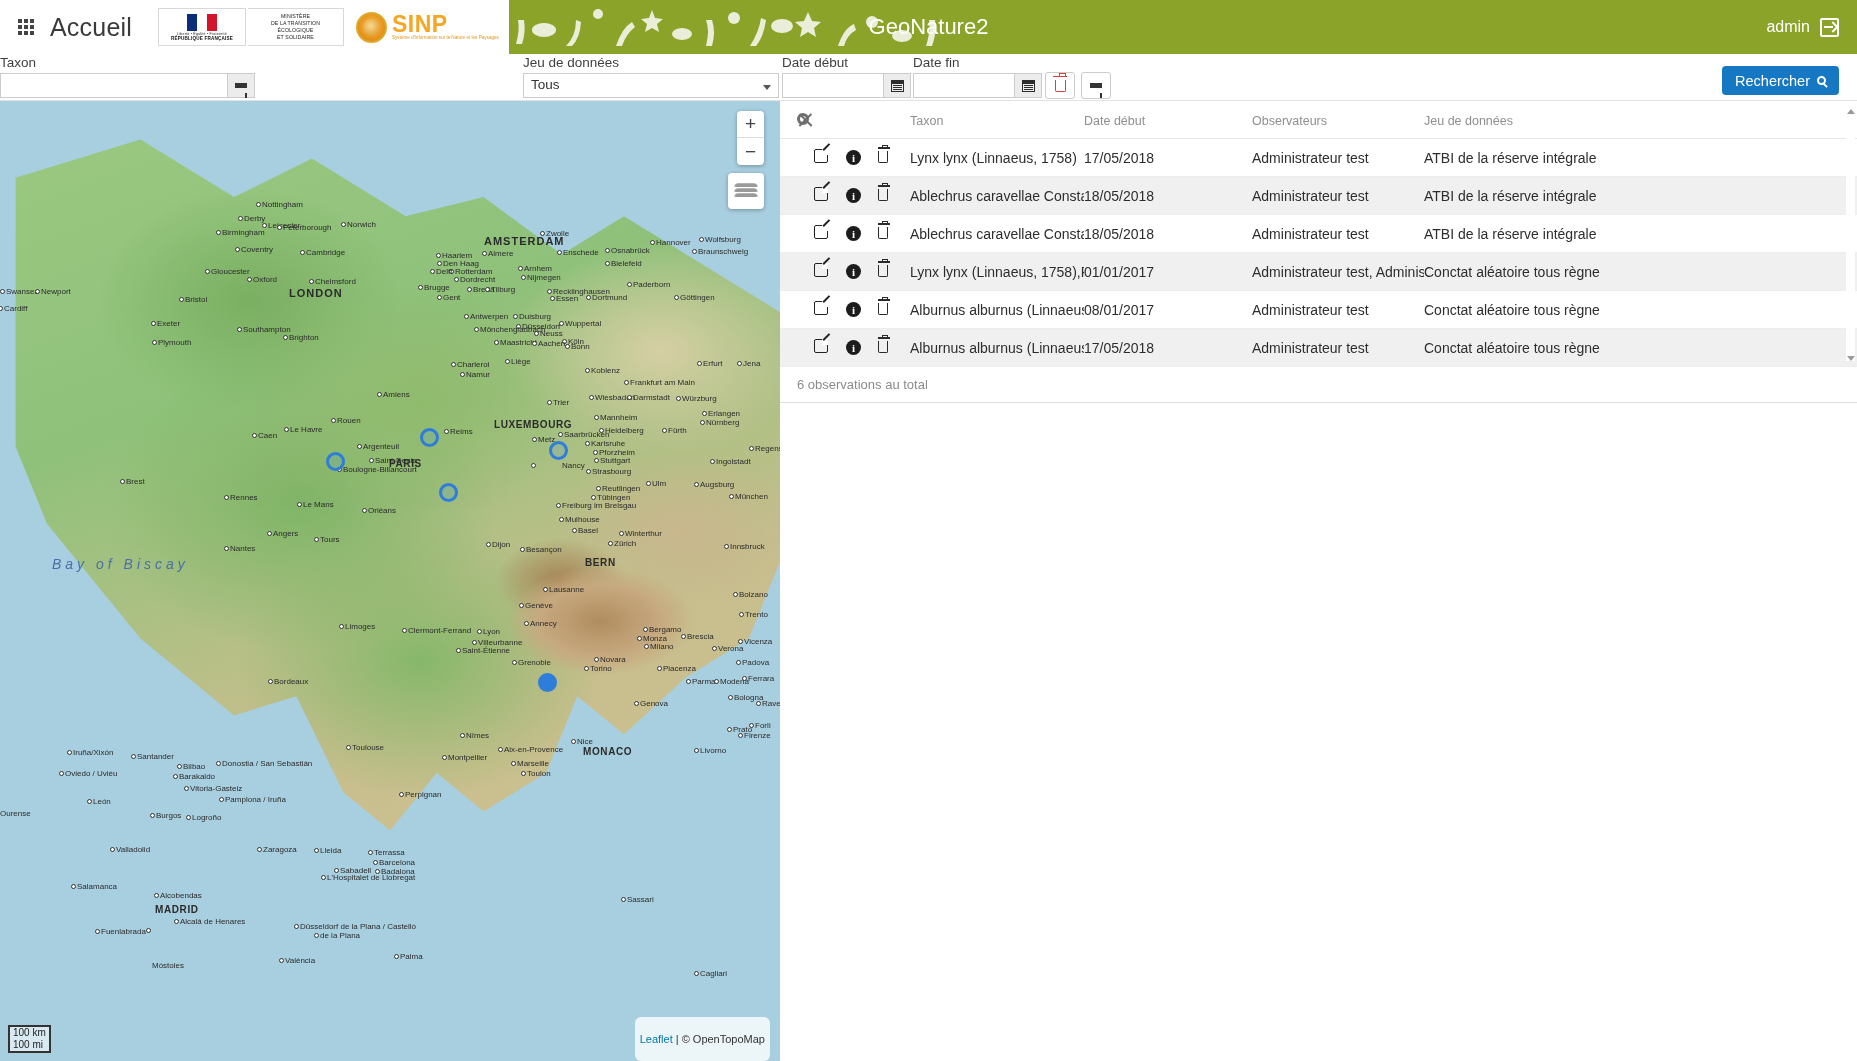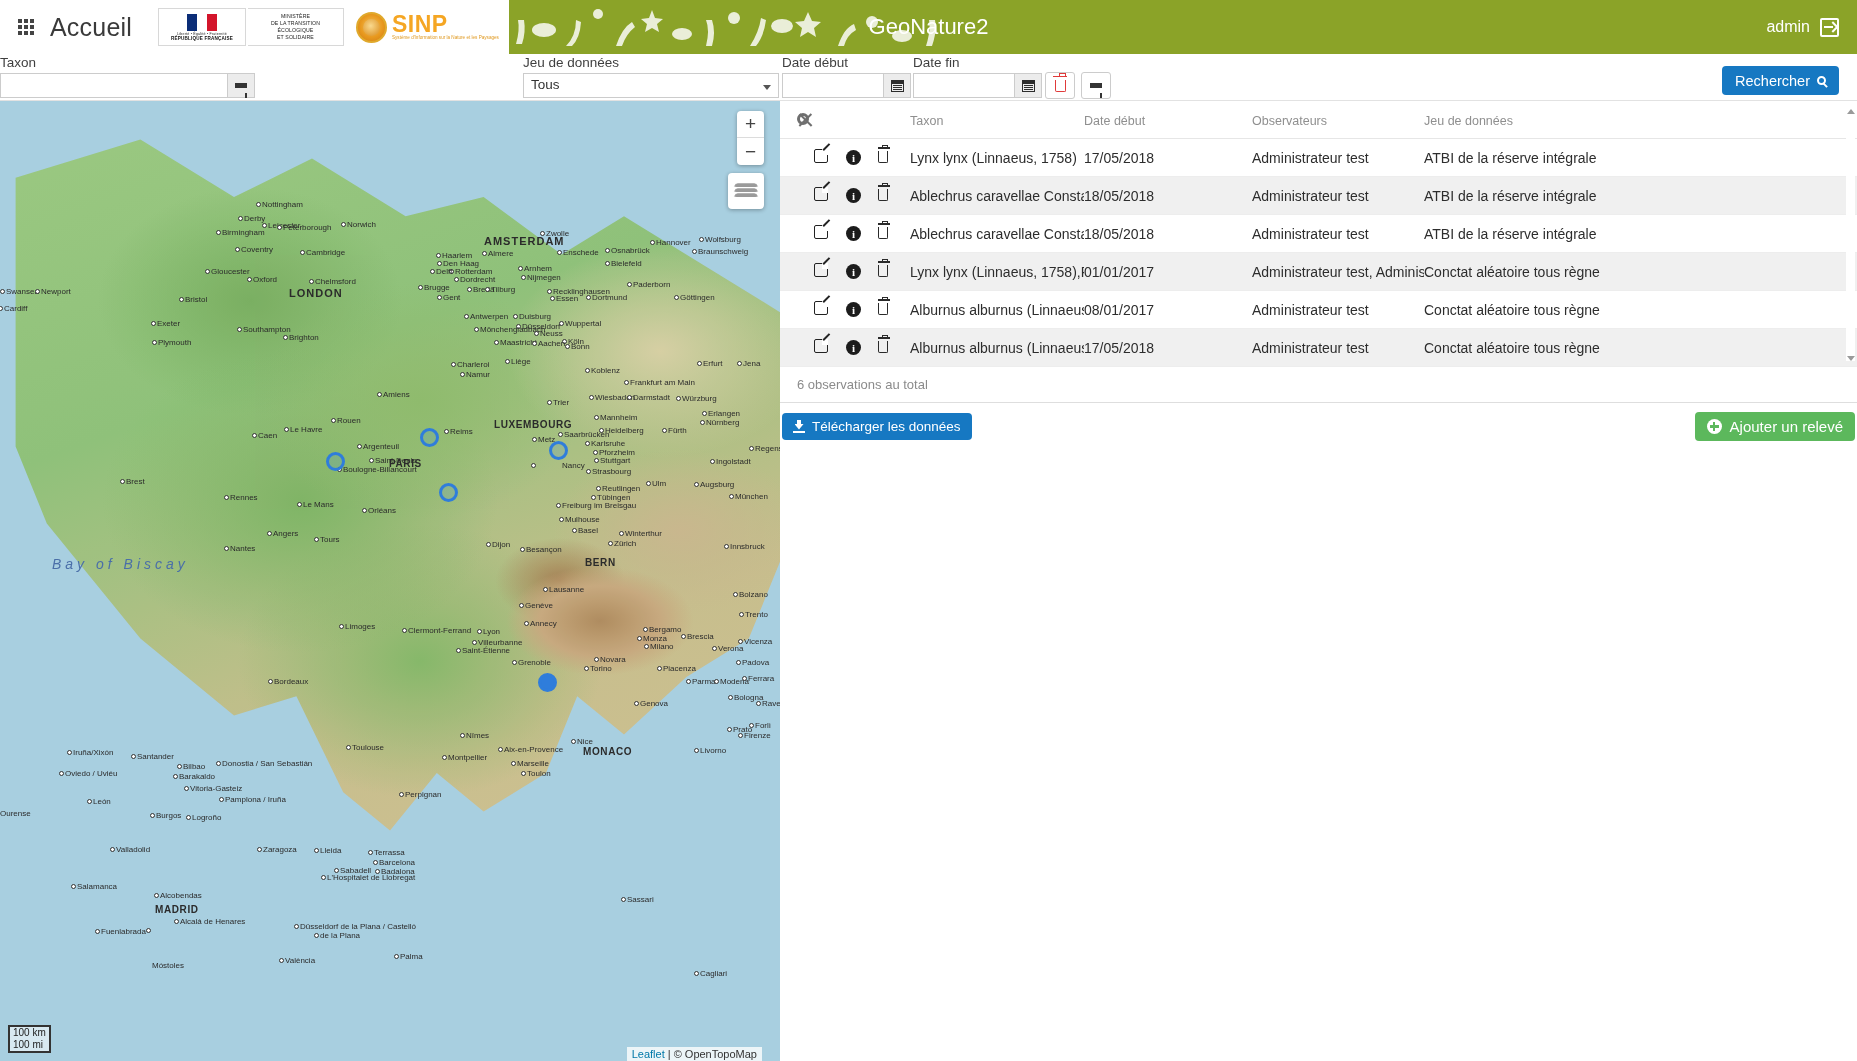--- a/index.html
+++ b/index.html
@@ -230,22 +230,22 @@
     transform: perspective(22px) rotateX(52deg); border-radius:2px;
   }
   .scalebar {
     position:absolute; left:8px; bottom:8px; z-index:20; font-size:10px; color:#222;
   }
   .scalebar div {
     border:2px solid #333; border-top:none; padding:0 3px; line-height:12px; background:rgba(255,255,255,.55);
   }
   .scalebar div:first-child { border:2px solid #333; border-bottom:none; }
   .attrib {
-    position:absolute; right:18px; bottom:0; z-index:20; background:rgba(255,255,255,.78);
-    font-size:11px; color:#333; padding:1px 5px;
+    position:absolute; right:10px; bottom:0; z-index:20; background:rgba(255,255,255,.78);
+    font-size:11px; color:#333; padding:16px 5px;border-radius:6px;
   }
   .attrib a { color:#0078a8; text-decoration:none; }
 
   
   .right { flex:1; background:#fff; position:relative; display:flex; flex-direction:column;}
   .table-wrap { position:relative; }
   table.obs { width:100%; border-collapse:collapse; table-layout:fixed; }
   table.obs th {
     font-size:12.5px; color:#8f8f8f; font-weight:normal; text-align:left;
     padding: 12px 0 10px 0; border-bottom:1px solid #e6e6e6; background:#fff;
@@ -961,28 +961,16 @@
       </table>
 
       <div class="vscroll">
         <span class="arrow-up"></span>
         <span class="arrow-down"></span>
       </div>
     </div>
 
     <div class="total-bar">6 observations au total</div>
 
-    <div class="actions">
-      <button class="btn-dl">
-        <span class="dl-ico">
-            <span class="dl-bar"></span>
-          </span>
-        <span>Télécharger les données</span>
-      </button>
-      <button class="btn-add">
-        <span class="plus-circ"></span>
-        <span>Ajouter un relevé</span>
-      </button>
-    </div>
 
     <div class="blank-area"></div>
   </div>
 </div>
 
 </body></html>

